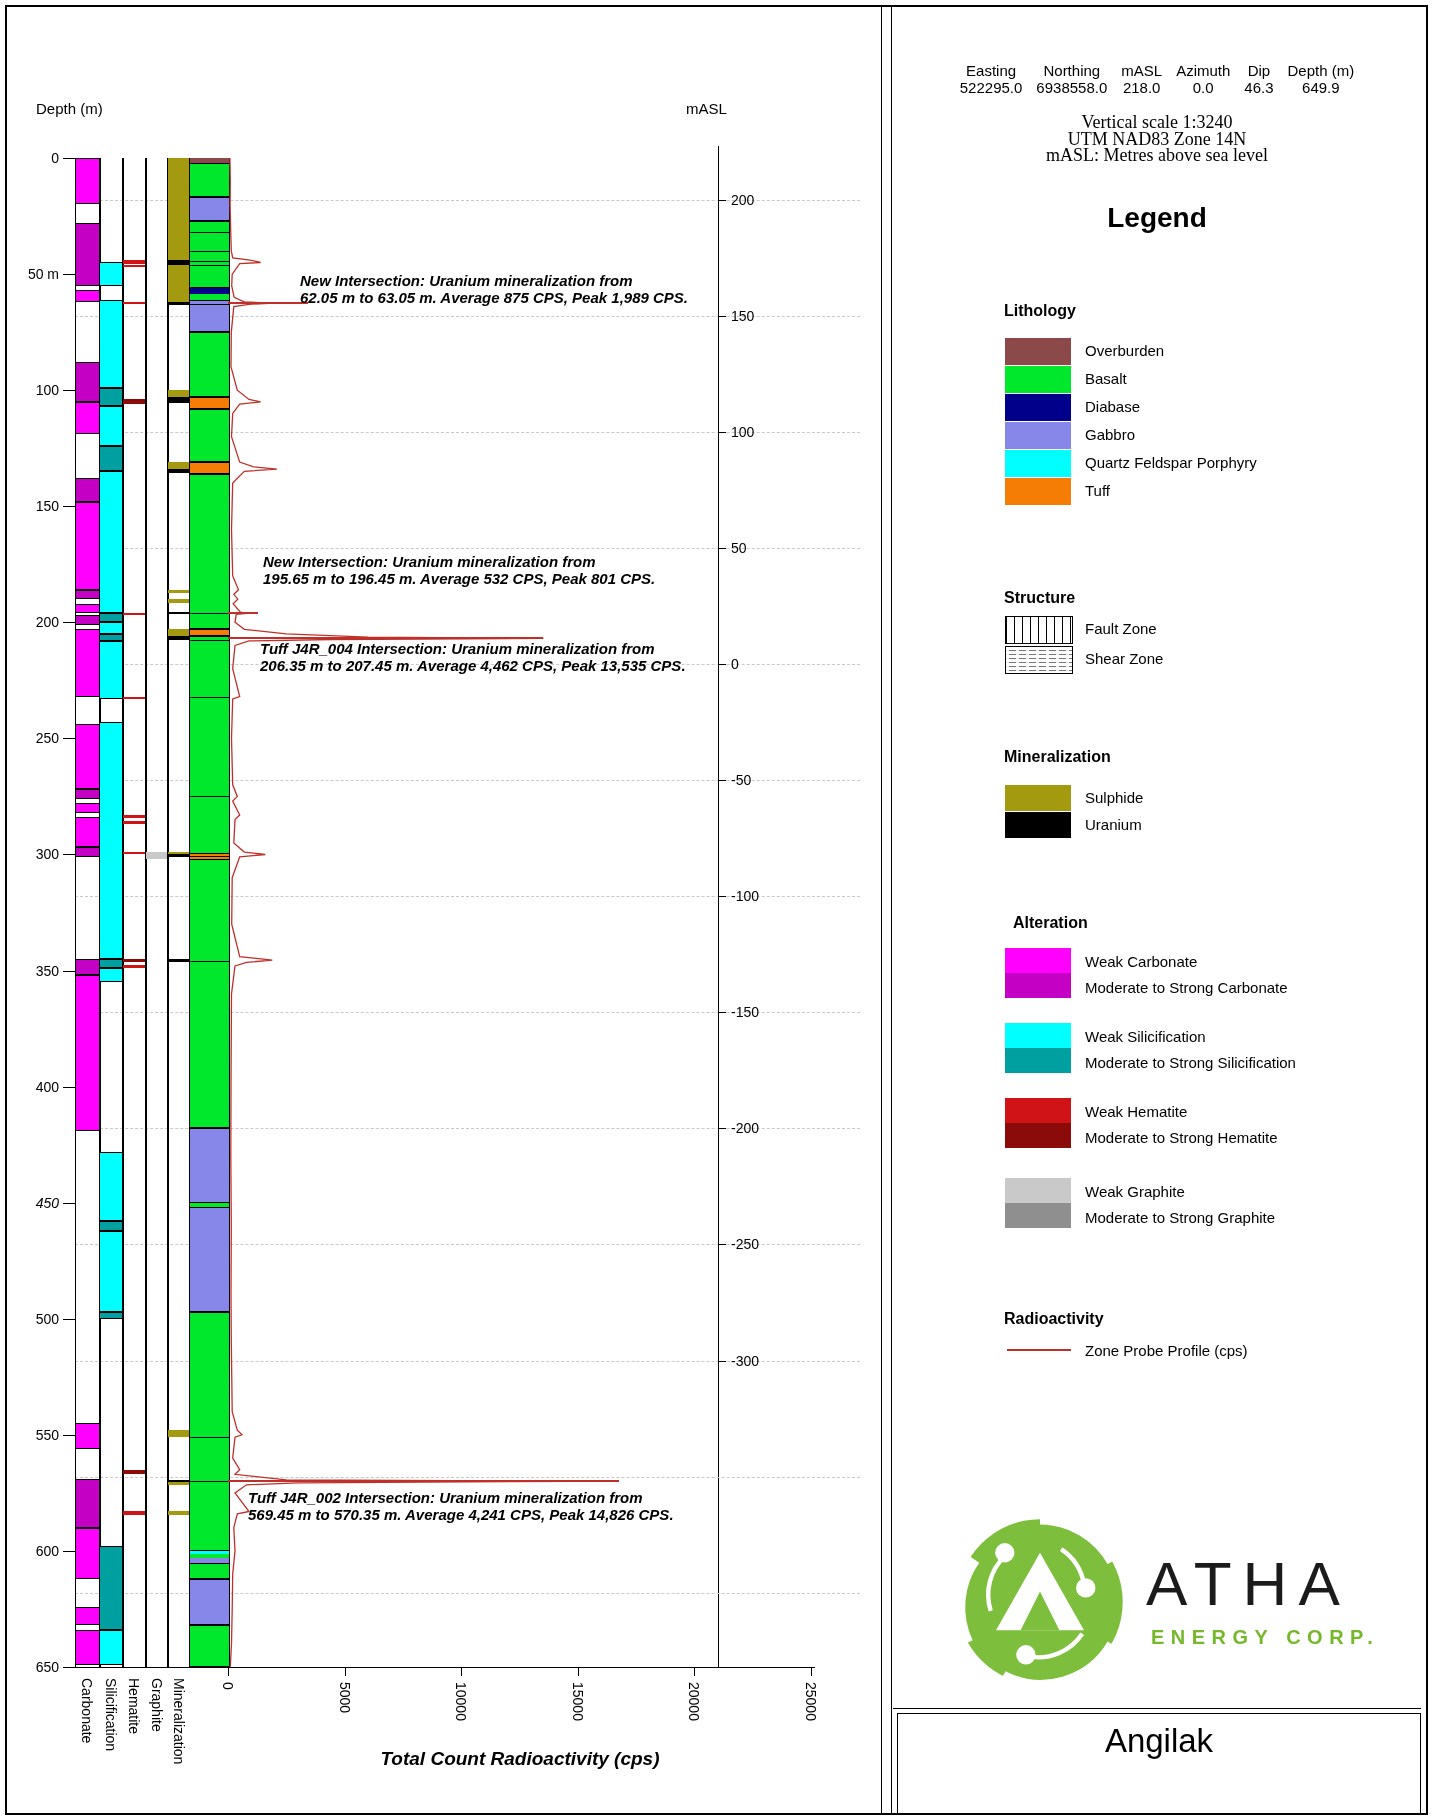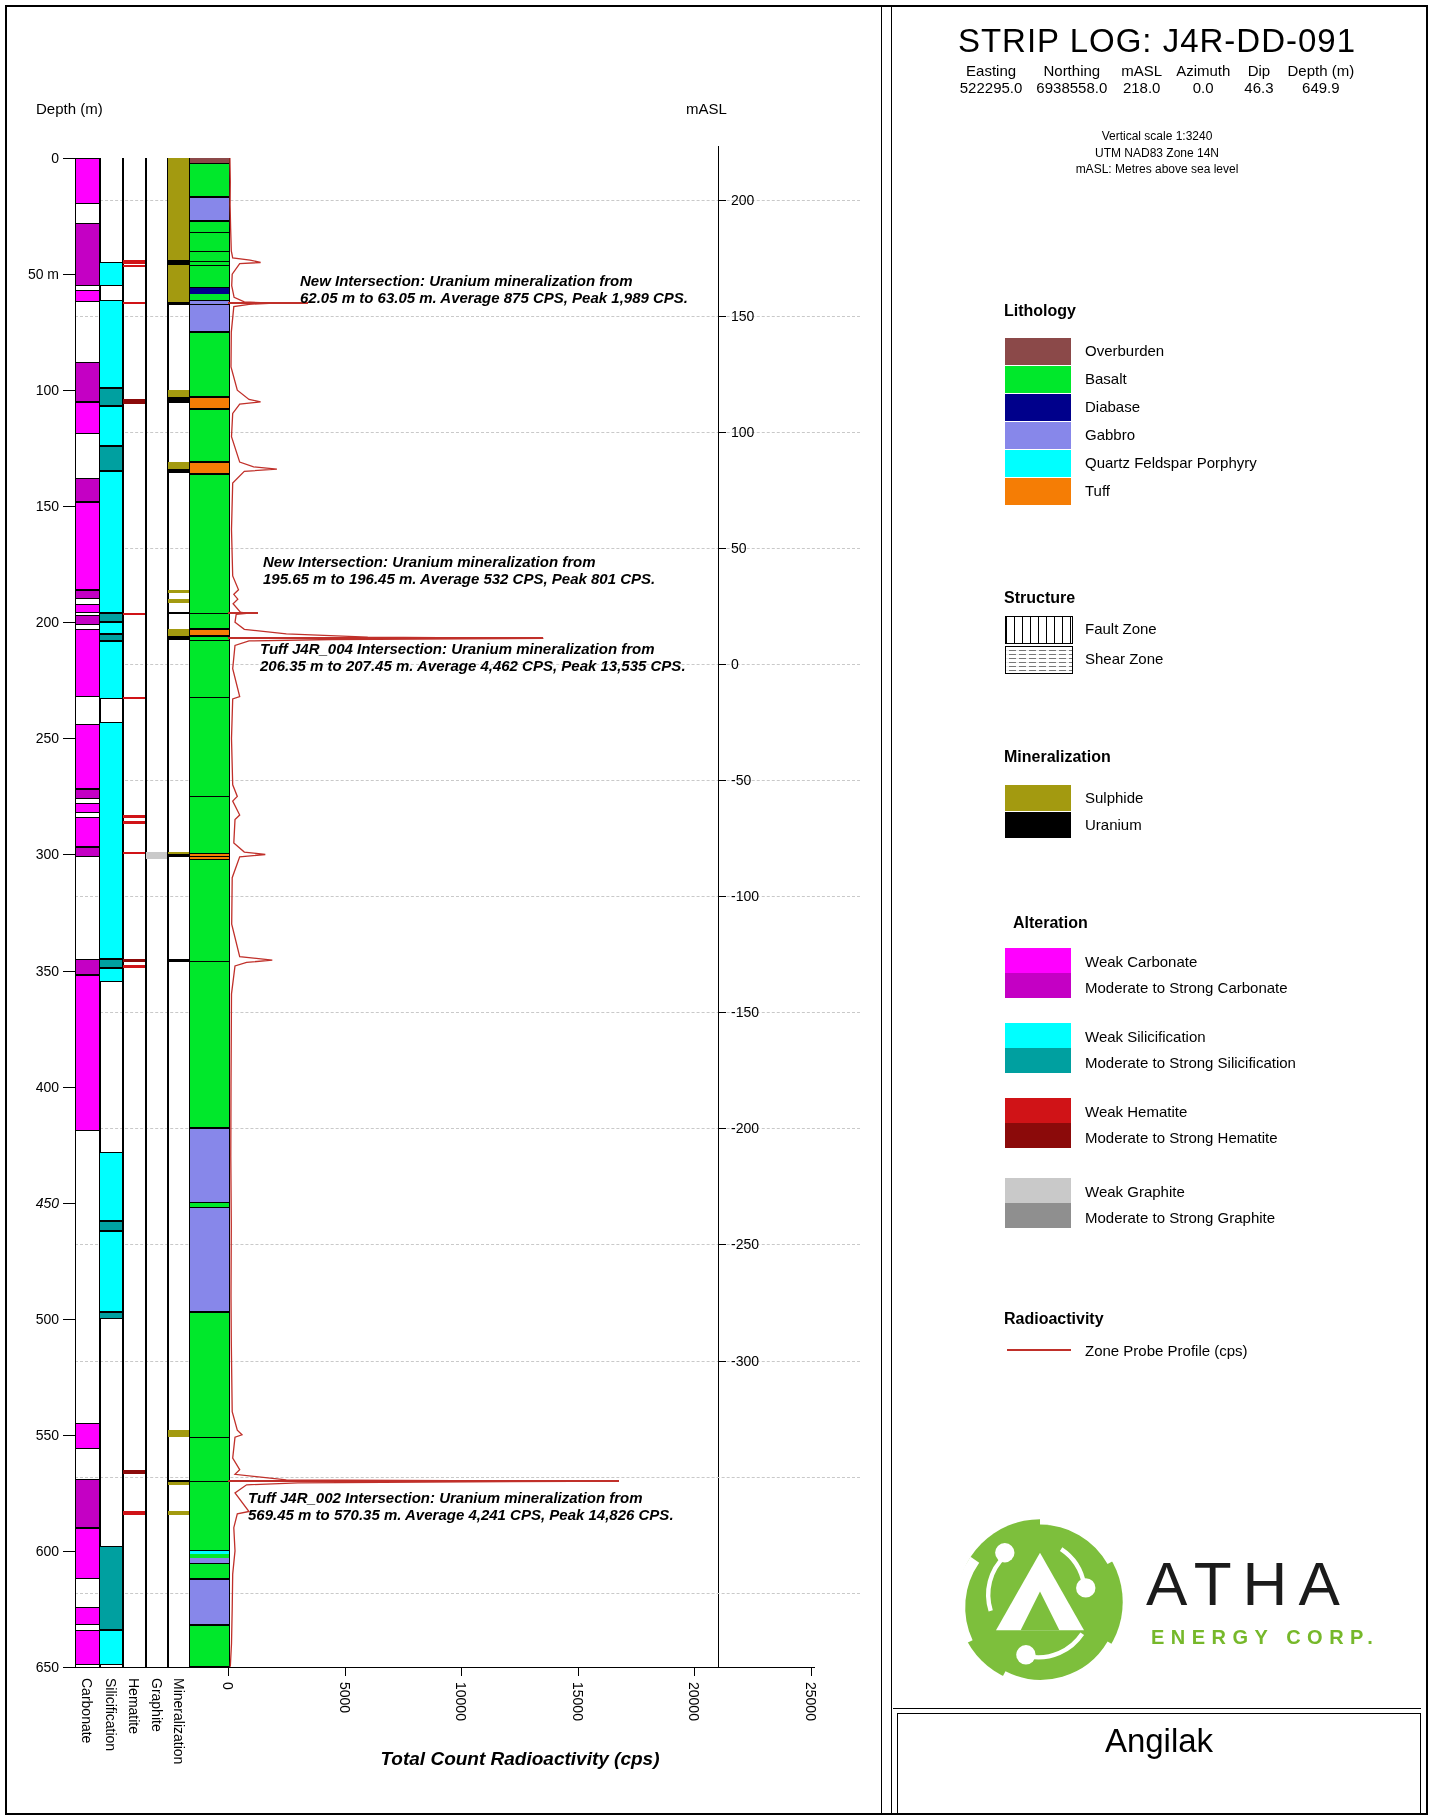--- a/index.html
+++ b/index.html
@@ -34,21 +34,21 @@
   .zeroline{position:absolute;left:228px;top:158px;width:1px;height:1509px;
             background-image:repeating-linear-gradient(180deg,#e45fe4 0 4px,transparent 4px 8px);}
   .gamma-svg{position:absolute;left:228px;top:158px;}
   .leader{position:absolute;height:2px;background:#c0302a;}
   .ann{position:absolute;font-size:15px;font-weight:bold;font-style:italic;line-height:17px;white-space:nowrap;}
 
   
   .rp-title{position:absolute;left:893px;top:22px;width:528px;text-align:center;font-size:33px;letter-spacing:1px;}
   .rp-fields{position:absolute;left:893px;top:62px;width:528px;display:flex;justify-content:center;gap:14px;font-size:15px;text-align:center;}
   .rp-field div{line-height:17px;}
-  .rp-scale{position:absolute;left:893px;top:128px;width:528px;text-align:center;font-size:12px;line-height:16.5px;}
+  .rp-scale{position:absolute;left:893px;top:114px;width:528px;text-align:center;font-size:18px;line-height:16.5px;font-family:Liberation Serif, serif;}
   .legend-title{position:absolute;left:893px;top:202px;width:528px;text-align:center;font-size:28px;font-weight:bold;}
   .sec{position:absolute;left:1004px;font-size:16px;font-weight:bold;}
   .sw{position:absolute;left:1005px;width:66px;}
   .swlabel{position:absolute;left:1085px;font-size:15px;}
   .sw.fault{background-color:#fff;border:1px solid #000;
       background-image:repeating-linear-gradient(90deg,#000 0 1px,transparent 1px 8px);}
   .sw.shear{border:1px solid #000;
       background-image:repeating-linear-gradient(90deg,rgba(255,255,255,.85) 0 3px,transparent 3px 10px),
                        repeating-linear-gradient(180deg,#fff 0 3px,#777 3px 4px);}
   .radioline{position:absolute;left:1007px;top:1349px;width:64px;height:2px;background:#c0302a;}
@@ -72,21 +72,20 @@
   <div class="vdiv" style="left:891px"></div>
   <div class="hline" style="left:893px;top:1708px;width:528px"></div>
 
   <div class="axis-title-depth">Depth (m)</div>
   <div class="axis-title-masl">mASL</div>
   <div class="masl-axis"></div>
   <div class="xaxis"></div>
   <div class="xtitle">Total Count Radioactivity (cps)</div>
   <div class="zeroline"></div>
 
-  <div class="rp-title">STRIP LOG: J4R-DD-091</div>
   <div class="rp-fields" id="header-fields">
       <div class="rp-field">
         <div>Easting</div>
         <div>522295.0</div>
       </div>
       <div class="rp-field">
         <div>Northing</div>
         <div>6938558.0</div>
       </div>
       <div class="rp-field">
@@ -104,20 +103,21 @@
       <div class="rp-field">
         <div>Depth (m)</div>
         <div>649.9</div>
       </div>
     </div>
   <div class="rp-scale" id="scale-lines">
       <div>Vertical scale 1:3240</div>
       <div>UTM NAD83 Zone 14N</div>
       <div>mASL: Metres above sea level</div>
     </div>
+  <div class="legend-title">Legend</div>
   <div class="sec" style="top:302px">Lithology</div>
   <div class="sec" style="top:589px">Structure</div>
   <div class="sec" style="top:748px">Mineralization</div>
   <div class="sec" style="left:1013px;top:914px">Alteration</div>
   <div class="sec" style="top:1310px">Radioactivity</div>
   <div class="radioline"></div>
   <div class="swlabel" style="top:1342px">Zone Probe Profile (cps)</div>
 
   <svg class="logo-swirl" viewBox="0 0 100 100">
     <circle cx="50" cy="50" r="47" fill="#7dbf3c"></circle>

